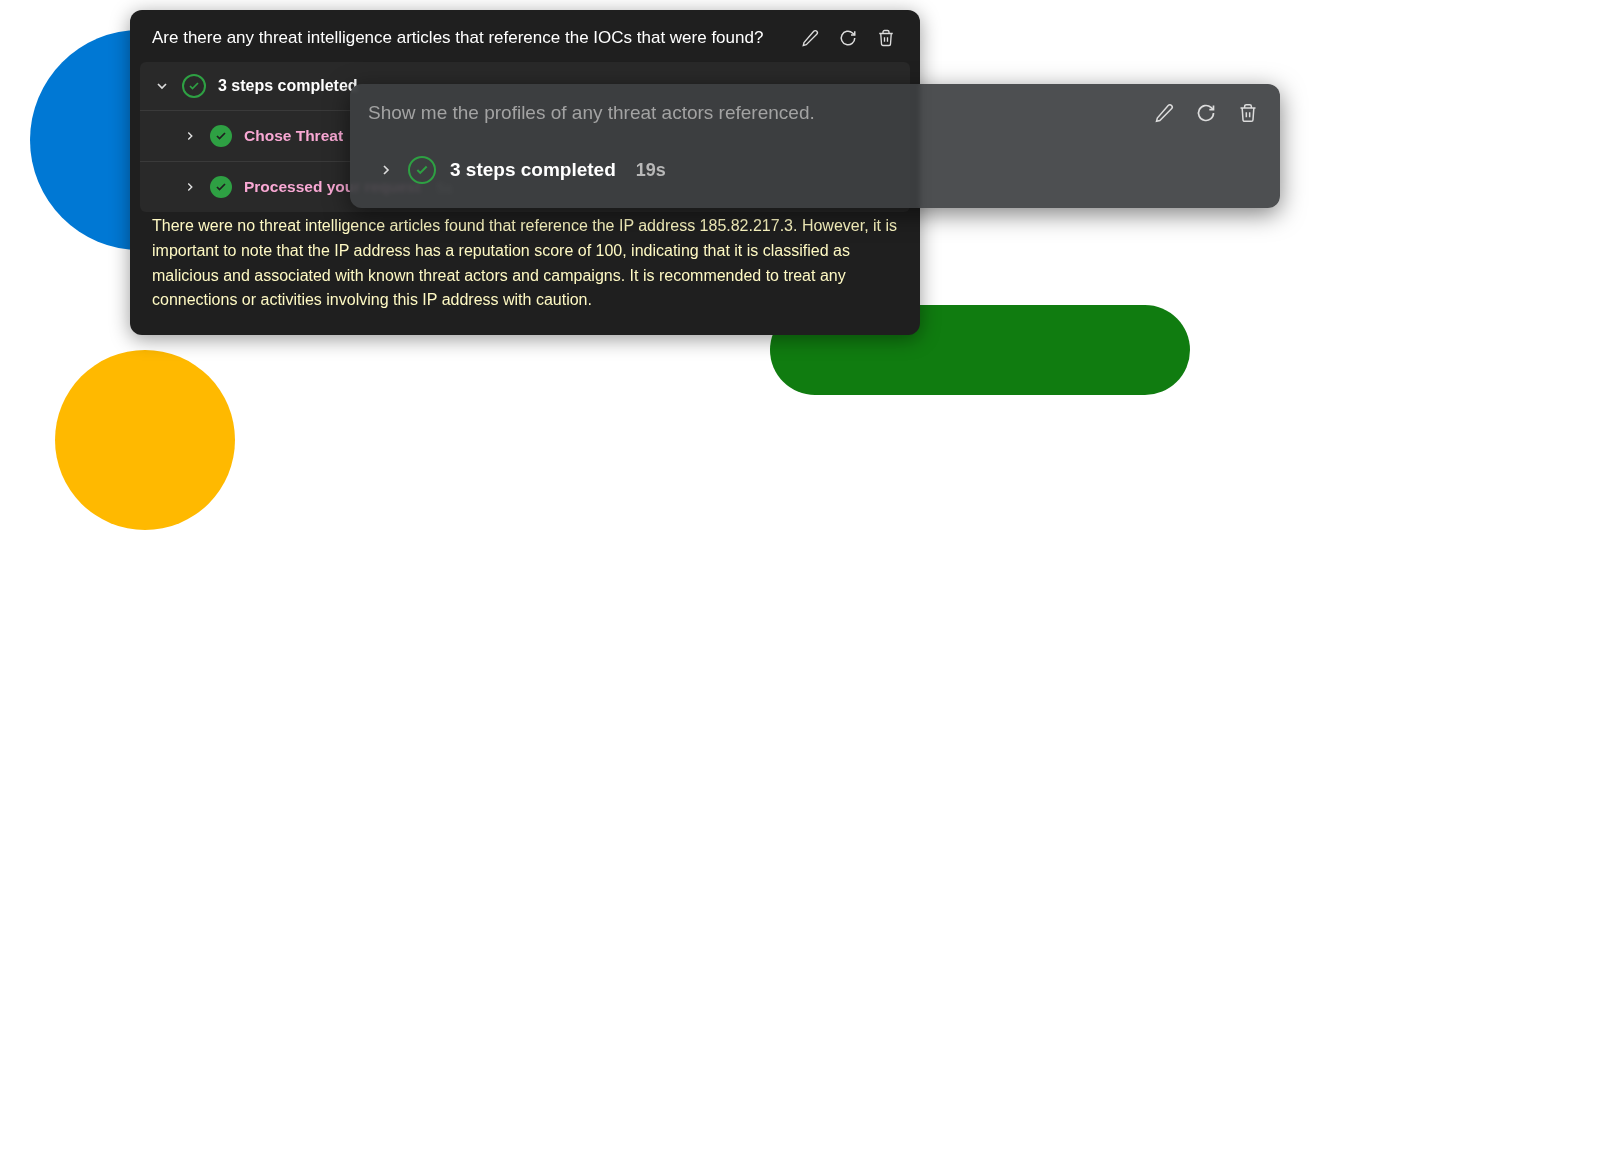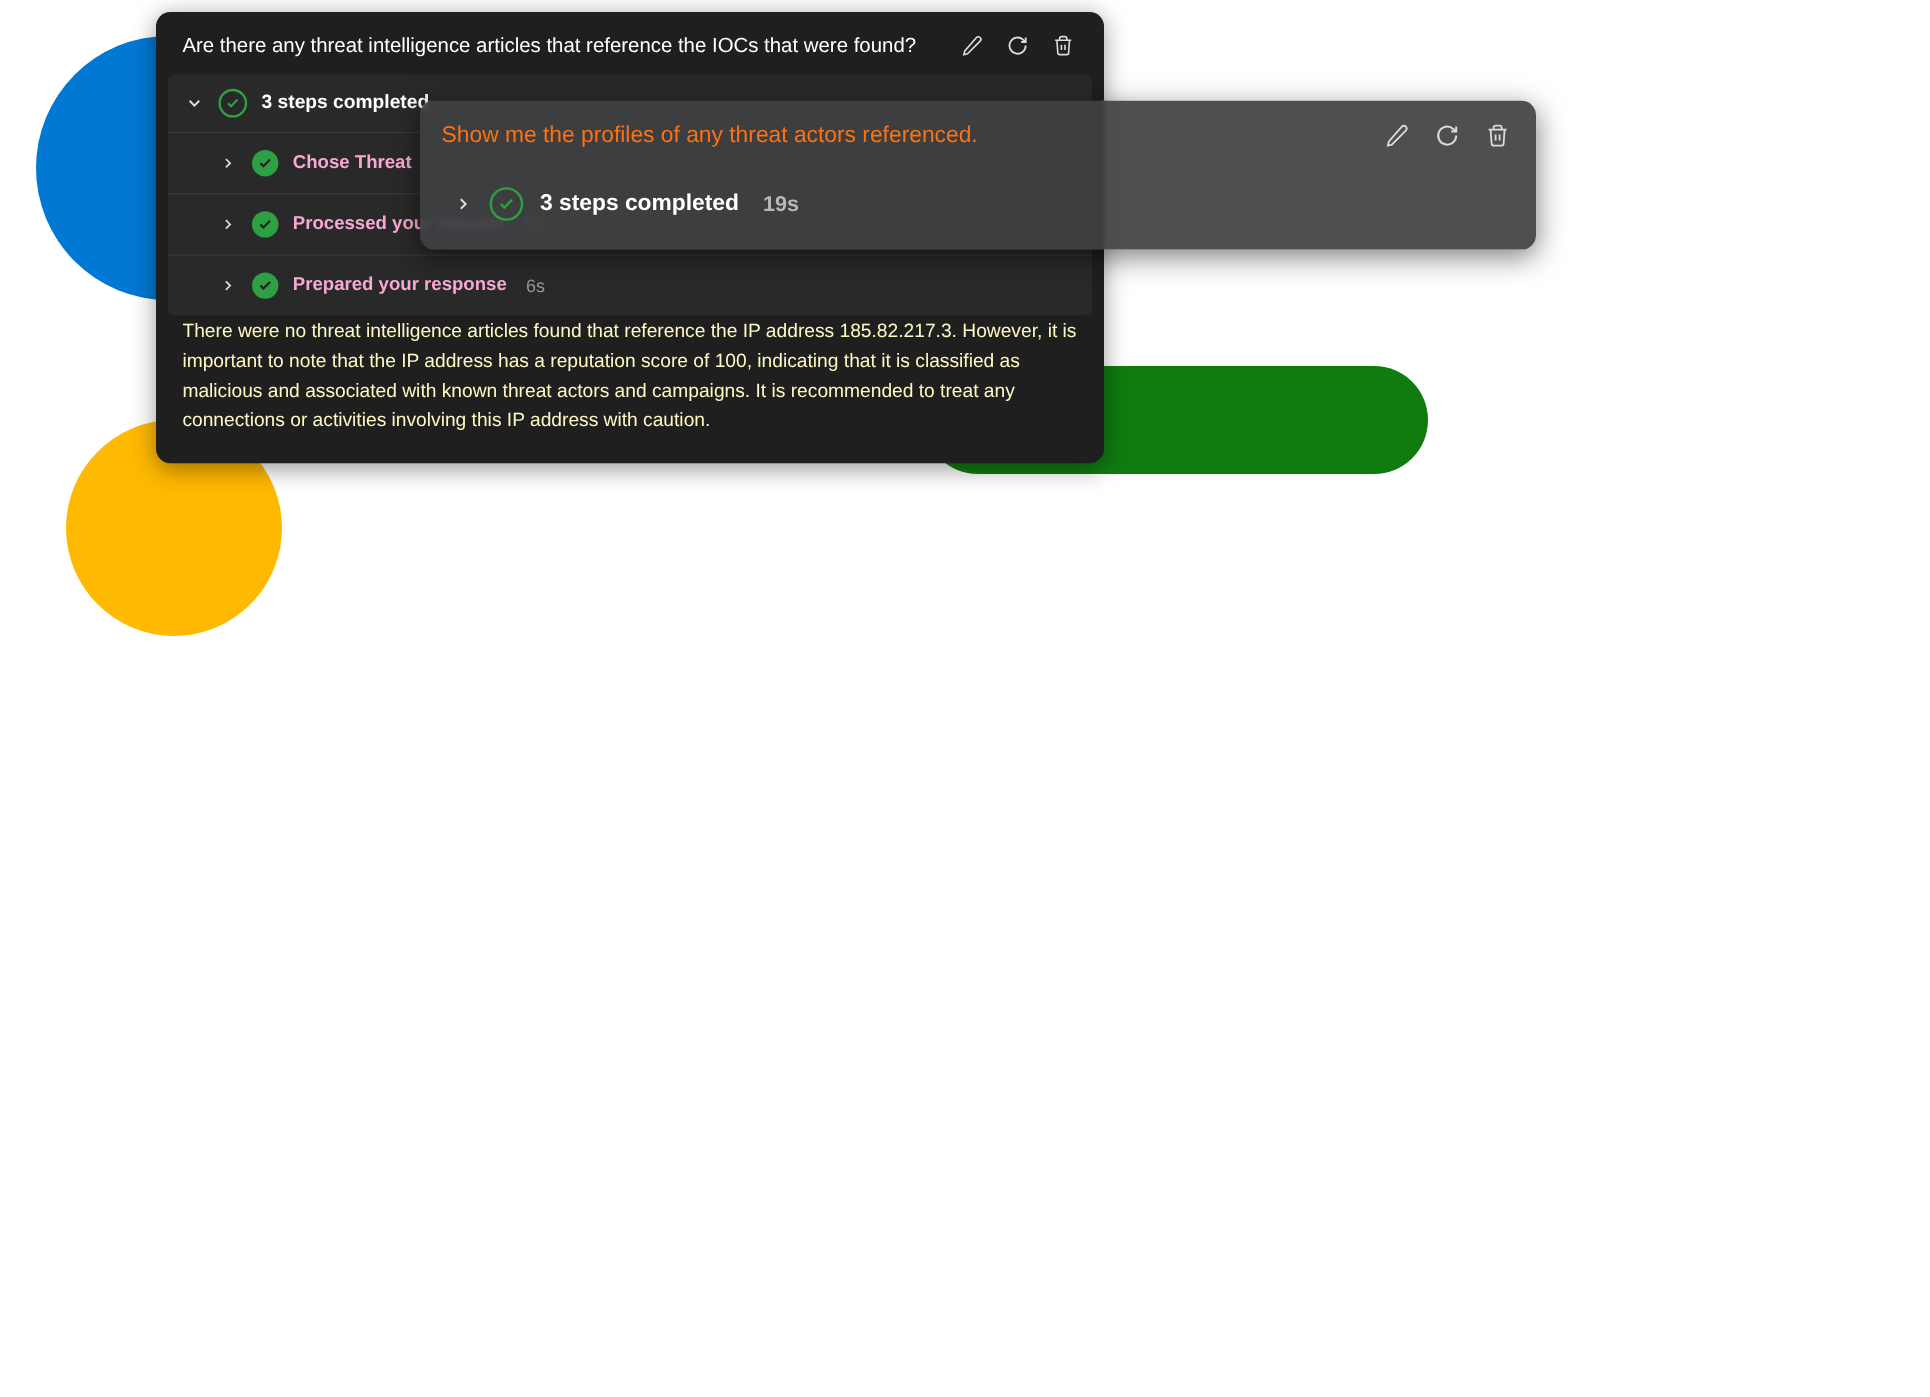--- a/index.html
+++ b/index.html
@@ -170,21 +170,21 @@
     backdrop-filter: blur(2px);
     padding-bottom: 10px;
   }
   .overlay-header {
     display: flex;
     align-items: center;
     justify-content: space-between;
     padding: 18px 22px 8px 18px;
   }
   .overlay-question {
-    color: #f97316;
+    color: #a3a3a3;
     font-size: 19px;
     font-weight: 400;
   }
   .overlay-actions {
     display: flex;
     gap: 22px;
     align-items: center;
   }
   .overlay-step-row {
     display: flex;
@@ -276,34 +276,20 @@
       </div>
       <div class="check-circle">
         <svg width="12" height="12" viewBox="0 0 24 24" fill="none" stroke="#1f1f1f" stroke-width="3.5">
             <polyline points="20 6 9 17 4 12"></polyline>
           </svg>
       </div>
       <span class="step-text">Processed your request</span>
       <span class="step-time">5s</span>
     </div>
 
-    <div class="step-row">
-      <div class="chevron">
-        <svg width="14" height="14" viewBox="0 0 24 24" fill="none" stroke="currentColor" stroke-width="2.5">
-            <polyline points="9 18 15 12 9 6"></polyline>
-          </svg>
-      </div>
-      <div class="check-circle">
-        <svg width="12" height="12" viewBox="0 0 24 24" fill="none" stroke="#1f1f1f" stroke-width="3.5">
-            <polyline points="20 6 9 17 4 12"></polyline>
-          </svg>
-      </div>
-      <span class="step-text">Prepared your response</span>
-      <span class="step-time">6s</span>
-    </div>
   </div>
 
   <div class="response-body">There were no threat intelligence articles found that reference the IP address 185.82.217.3. However, it is important to note that the IP address has a reputation score of 100, indicating that it is classified as malicious and associated with known threat actors and campaigns. It is recommended to treat any connections or activities involving this IP address with caution.</div>
 </div>
 
 <div class="card-overlay">
   <div class="overlay-header">
     <div class="overlay-question">Show me the profiles of any threat actors referenced.</div>
     <div class="overlay-actions">
       <div class="icon-btn">

